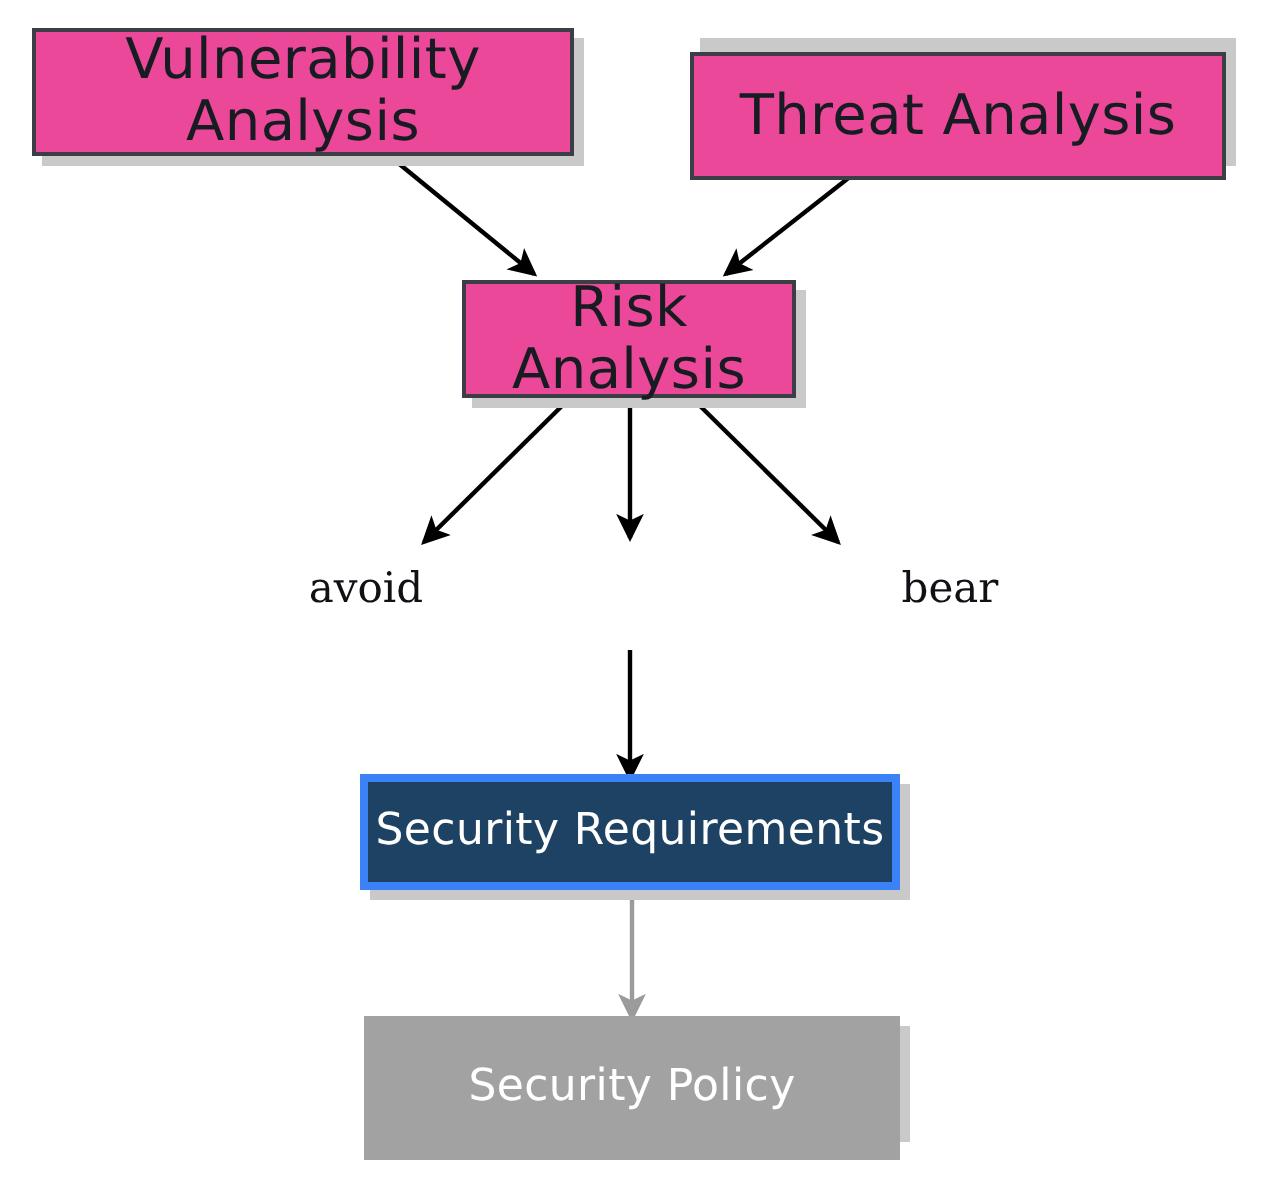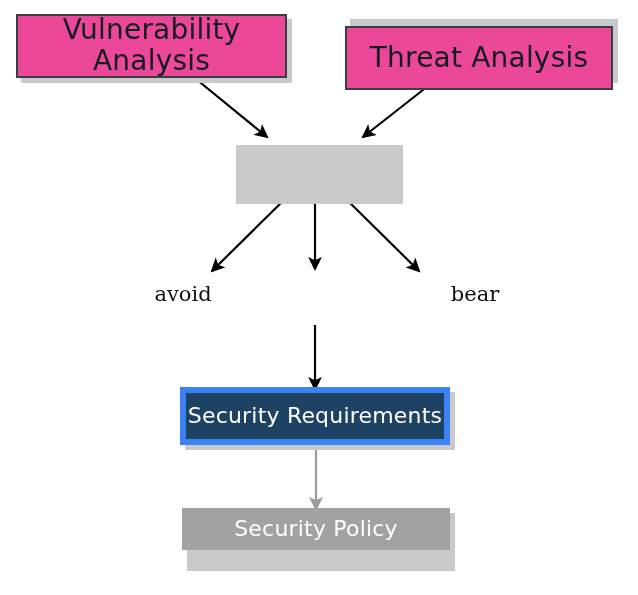--- a/index.html
+++ b/index.html
@@ -45,21 +45,21 @@
     background: #ec4899;
     border: 2px solid #3b3e44;
     color: #171b22;
     font-family: "DejaVu Sans", sans-serif;
     font-size: 28px;
     letter-spacing: 0.2px;
     z-index: 2;
   }
   .node-requirements {
     background: #1e4263;
-    border: 6px solid #3b82f6;
+    border: 4px solid #3b82f6;
     color: #ffffff;
     font-family: "DejaVu Sans", sans-serif;
     font-size: 22px;
     letter-spacing: 0.2px;
     z-index: 2;
   }
   .node-policy {
     background: #a2a2a2;
     border: none;
     color: #ffffff;
@@ -112,27 +112,30 @@
   <div class="node node-process" style="left:16px; top:14px; width:271px; height:64px;">
     <span>Vulnerability Analysis</span>
   </div>
 
   <div class="node-shadow" style="left:350px; top:19px; width:268px; height:64px;"></div>
   <div class="node node-process" style="left:345px; top:14px; width:268px; height:64px;margin-top:12px;">
     <span>Threat Analysis</span>
   </div>
 
   <div class="node-shadow" style="left:236px; top:145px; width:167px; height:59px;"></div>
+  <div class="node node-process" style="left:231px; top:140px; width:167px; height:59px;">
+    <span>Risk Analysis</span>
+  </div>
 
   <div class="edge-label" style="left:183px; top:294px;">avoid</div>
   <div class="edge-label" style="left:443px; top:294px;margin-left:32px;">bear</div>
 
   <div class="node-shadow" style="left:185px; top:392px; width:270px; height:58px;"></div>
   <div class="node node-requirements" style="left:180px; top:387px; width:270px; height:58px;">
     <span>Security Requirements</span>
   </div>
 
   <div class="node-shadow" style="left:187px; top:513px; width:268px; height:58px;"></div>
-  <div class="node node-policy" style="left:182px; top:508px; width:268px; height:42px;">
+  <div class="node node-policy" style="left:182px; top:508px; width:268px; height:72px;">
     <span>Security Policy</span>
   </div>
 
 </div>
 
 </body></html>

